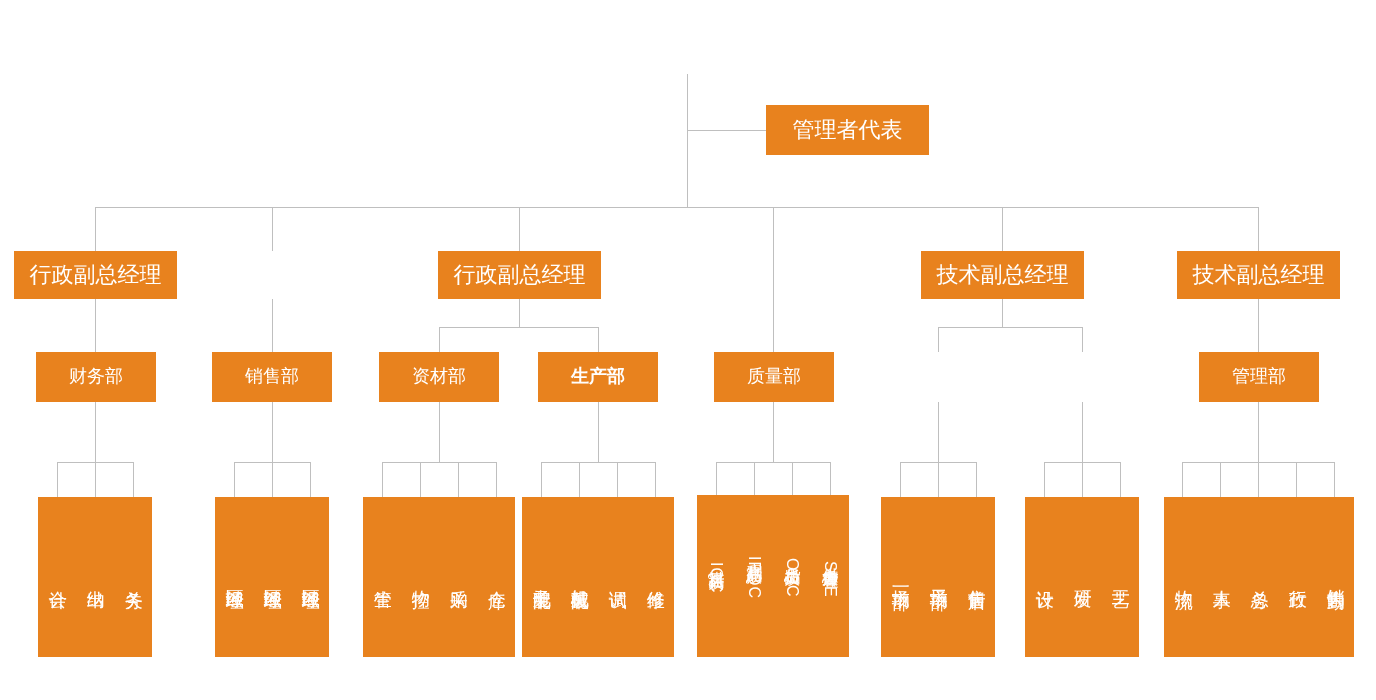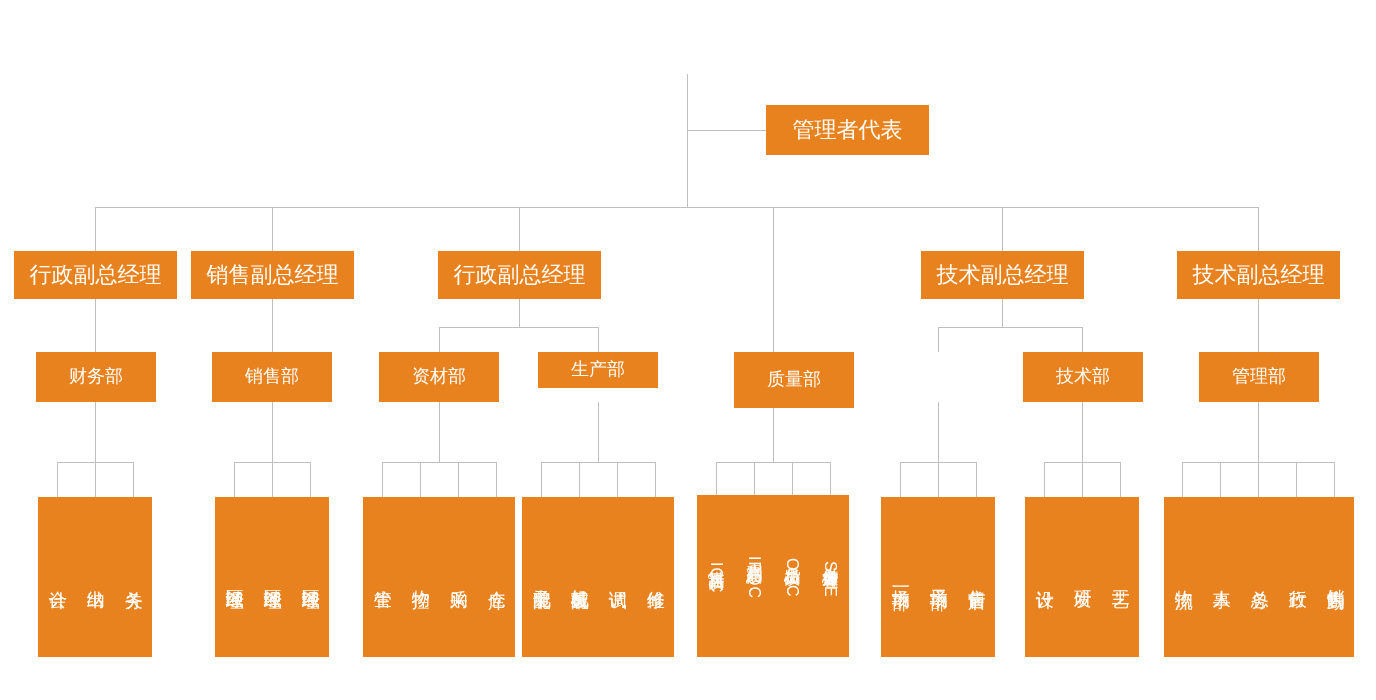--- a/index.html
+++ b/index.html
@@ -137,31 +137,29 @@
   <div class="connector h" style="left:1182px; top:462px; width:152px;"></div>
   <div class="connector v" style="left:1182px; top:462px; height:35px;"></div>
   <div class="connector v" style="left:1220px; top:462px; height:35px;"></div>
   <div class="connector v" style="left:1258px; top:462px; height:35px;"></div>
   <div class="connector v" style="left:1296px; top:462px; height:35px;"></div>
   <div class="connector v" style="left:1334px; top:462px; height:35px;"></div>
 
   <div class="node node-vp" style="left:766px; top:105px; width:163px; height:50px;">管理者代表</div>
 
   <div class="node node-vp" style="left:14px; top:251px; width:163px; height:48px;">行政副总经理</div>
-  <div class="node node-vp" style="left:191px; top:251px; width:163px; height:48px;">销售副总经理</div>
   <div class="node node-vp" style="left:438px; top:251px; width:163px; height:48px;">行政副总经理</div>
   <div class="node node-vp" style="left:921px; top:251px; width:163px; height:48px;">技术副总经理</div>
   <div class="node node-vp" style="left:1177px; top:251px; width:163px; height:48px;">技术副总经理</div>
 
   <div class="node node-dept" style="left:36px; top:352px; width:120px; height:50px;">财务部</div>
   <div class="node node-dept" style="left:212px; top:352px; width:120px; height:50px;">销售部</div>
   <div class="node node-dept" style="left:379px; top:352px; width:120px; height:50px;">资材部</div>
-  <div class="node node-dept" style="left:538px; top:352px; width:120px; height:36px;">生产部</div>
-  <div class="node node-dept" style="left:714px; top:352px; width:120px; height:56px;margin-left:20px;">质量部</div>
-  <div class="node node-dept" style="left:1023px; top:352px; width:120px; height:50px;">技术部</div>
+  <div class="node node-dept" style="left:538px; top:352px; width:120px; height:50px;font-weight:bold;">生产部</div>
+  <div class="node node-dept" style="left:714px; top:352px; width:120px; height:50px;">质量部</div>
   <div class="node node-dept" style="left:1199px; top:352px; width:120px; height:50px;">管理部</div>
 
   <div class="node node-leaf" style="left:38px; top:497px; width:38px; height:160px;">会计</div>
   <div class="node node-leaf" style="left:76px; top:497px; width:38px; height:160px;">出纳</div>
   <div class="node node-leaf" style="left:114px; top:497px; width:38px; height:160px;">关务</div>
 
   <div class="node node-leaf" style="left:215px; top:497px; width:38px; height:160px;">区域经理</div>
   <div class="node node-leaf" style="left:253px; top:497px; width:38px; height:160px;">区域经理</div>
   <div class="node node-leaf" style="left:291px; top:497px; width:38px; height:160px;">区域经理</div>
 

